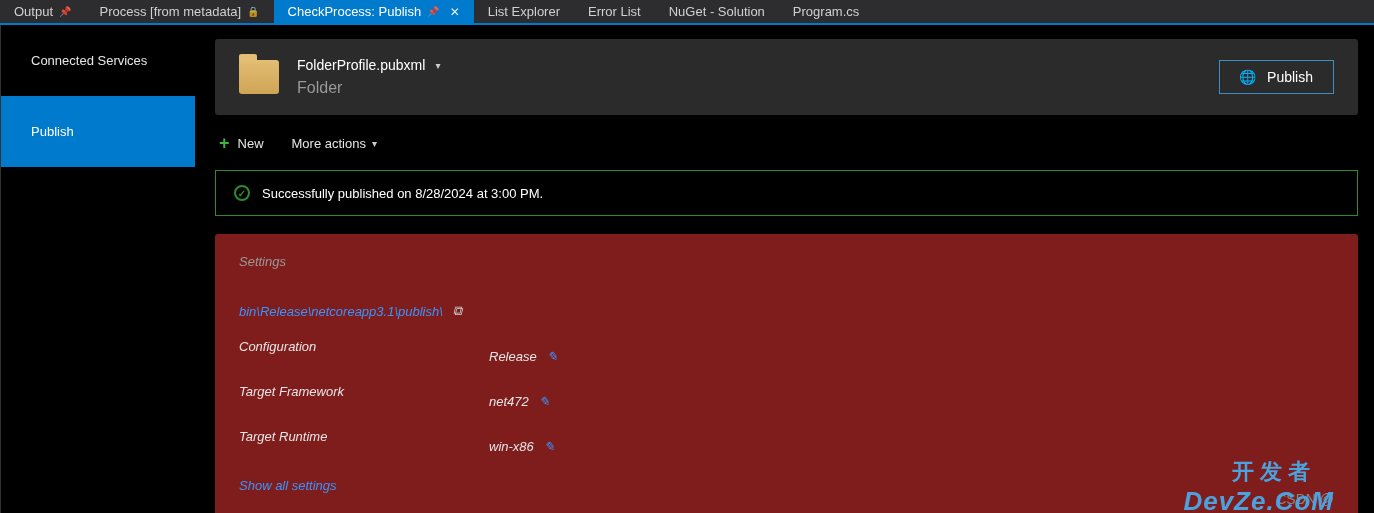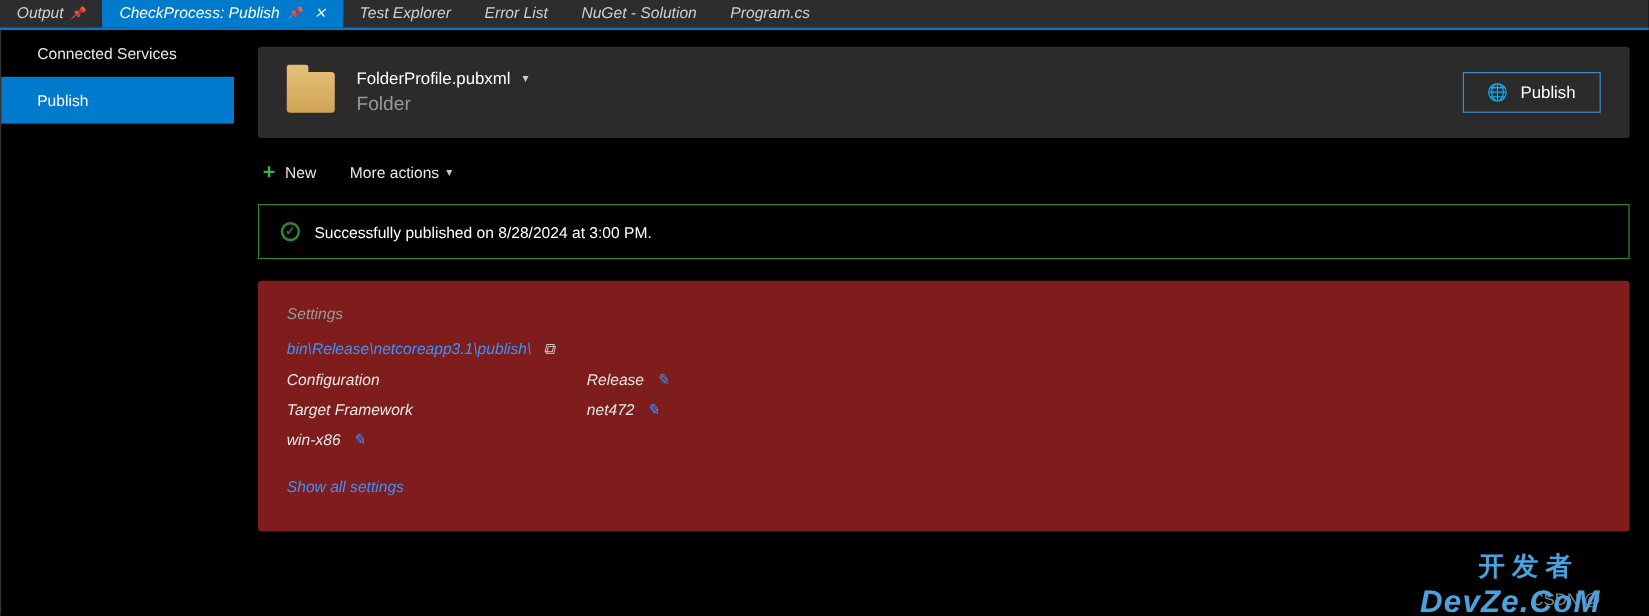--- a/index.html
+++ b/index.html
@@ -1,26 +1,26 @@
 <!DOCTYPE html>
 <html><head>
 <meta charset="utf-8">
 <style>
   * { box-sizing: border-box; margin: 0; padding: 0; font-family: "Segoe UI", Arial, sans-serif; }
   body { background: #000; color: #fff; width: 1374px; height: 513px; overflow: hidden; font-size: 13px; }
 
-  .tabbar { display: flex; align-items: flex-end; height: 25px; background: #2d2d30; border-bottom: 2px solid #007acc; font-style: italic; }
+  .tabbar { display: flex; align-items: center; height: 25px; background: #2d2d30; border-bottom: 2px solid #007acc; }
   .tab { padding: 0 14px; height: 25px; display: flex; align-items: center; gap: 6px; color: #d0d0d0; cursor: pointer; white-space: nowrap; }
   .tab.active { background: #007acc; color: #fff; }
   .tab .ico { font-size: 10px; opacity: .8; }
   .tab .close { font-size: 12px; opacity: .9; margin-left: 4px; }
 
   .body { display: flex; height: calc(100% - 25px); }
   .sidebar { width: 195px; background: #000; border-left: 1px solid #333; border-right: 0; }
-  .sb-item { padding: 12px 30px; color: #e6e6e6; cursor: pointer; }
+  .sb-item { padding: 28px 30px; color: #e6e6e6; cursor: pointer; }
   .sb-item.active { background: #007acc; color: #fff; }
 
   .main { flex: 1; background: #000; padding: 14px 16px 0 20px; position: relative; overflow: hidden; }
 
   .card { background: #2b2b2b; border-radius: 3px; padding: 18px 24px; margin-bottom: 18px; }
   .profile-row { display: flex; align-items: center; gap: 18px; }
   .folder-icon { width: 40px; height: 34px; background: linear-gradient(#e3bd73,#cfa456); border-radius: 3px; position: relative; }
   .folder-icon::before { content:""; position:absolute; top:-6px; left:0; width:18px; height:8px; background:#e3bd73; border-radius:2px 2px 0 0; }
   .profile-info { flex: 1; }
   .profile-title { display:flex; align-items:center; gap:10px; font-size:14px; }
@@ -34,45 +34,49 @@
   .plus { color:#3fb23f; font-size:18px; font-weight:bold; }
   .more-btn { display:flex; align-items:center; gap:6px; color:#e6e6e6; cursor:pointer;justify-content:space-between; }
 
   .banner { border:1px solid #2f8a2f; padding: 14px 18px; display:flex; align-items:center; gap:12px; margin-bottom: 18px; }
   .check { width:16px; height:16px; border-radius:50%; border:2px solid #2f8a2f; display:flex; align-items:center; justify-content:center; color:#2f8a2f; font-size:10px; font-weight:bold; }
 
   .settings { background:#7f1d1d; border-radius:3px; padding: 20px 24px 30px; font-style: italic; }
   .settings h4 { color:#999; font-weight:normal; font-size:13px; margin-bottom: 14px; }
   .srow { display:flex; align-items:center; margin-bottom: 10px; }
   .slabel { width: 250px; color:#e6e6e6; }
-  .sval { color:#e6e6e6; display:flex; align-items:flex-start; gap:10px; }
+  .sval { color:#e6e6e6; display:flex; align-items:center; gap:10px;margin-top:20px; }
   .link { color:#3794ff; cursor:pointer; }
   .pencil { color:#3794ff; cursor:pointer; font-size:13px; }
   .copy { color:#ccc; cursor:pointer; font-size:13px; }
   .showall { color:#3794ff; cursor:pointer; display:inline-block; margin-top: 14px; }
 
   .watermark { position:absolute; bottom:6px; right:40px; color:#888; font-size:14px; }
   .watermark2 { position:absolute; bottom:-4px; right:40px; color:#4aa3df; font-size:26px; font-style:italic; font-weight:bold; letter-spacing:1px; white-space:nowrap; }
   .watermark3 { position:absolute; bottom:26px; right:58px; color:#4aa3df; font-size:22px; font-weight:bold; letter-spacing:6px; }
 </style>
 </head>
 <body>
 
 <div class="tabbar">
   <div class="tab">
     <span>Output</span>
     <span class="ico">📌</span>
   </div>
+  <div class="tab">
+    <span>Process [from metadata]</span>
+    <span class="ico">🔒</span>
+  </div>
   <div class="tab active">
     <span>CheckProcess: Publish</span>
     <span class="ico">📌</span>
     <span class="close">✕</span>
   </div>
   <div class="tab">
-    <span>Test Explorer</span>
+    <span>List Explorer</span>
   </div>
   <div class="tab">
     <span>Error List</span>
   </div>
   <div class="tab">
     <span>NuGet - Solution</span>
   </div>
   <div class="tab">
     <span>Program.cs</span>
   </div>
@@ -139,20 +143,21 @@
 
       <div class="srow">
         <div class="slabel">Target Framework</div>
         <div class="sval">
           <span>net472</span>
           <span class="pencil">✎</span>
         </div>
       </div>
 
       <div class="srow">
+        <div class="slabel">Target Runtime</div>
         <div class="sval">
           <span>win-x86</span>
           <span class="pencil">✎</span>
         </div>
       </div>
 
       <span class="showall link">Show all settings</span>
     </div>
 
     <div class="watermark3">开发者</div>

